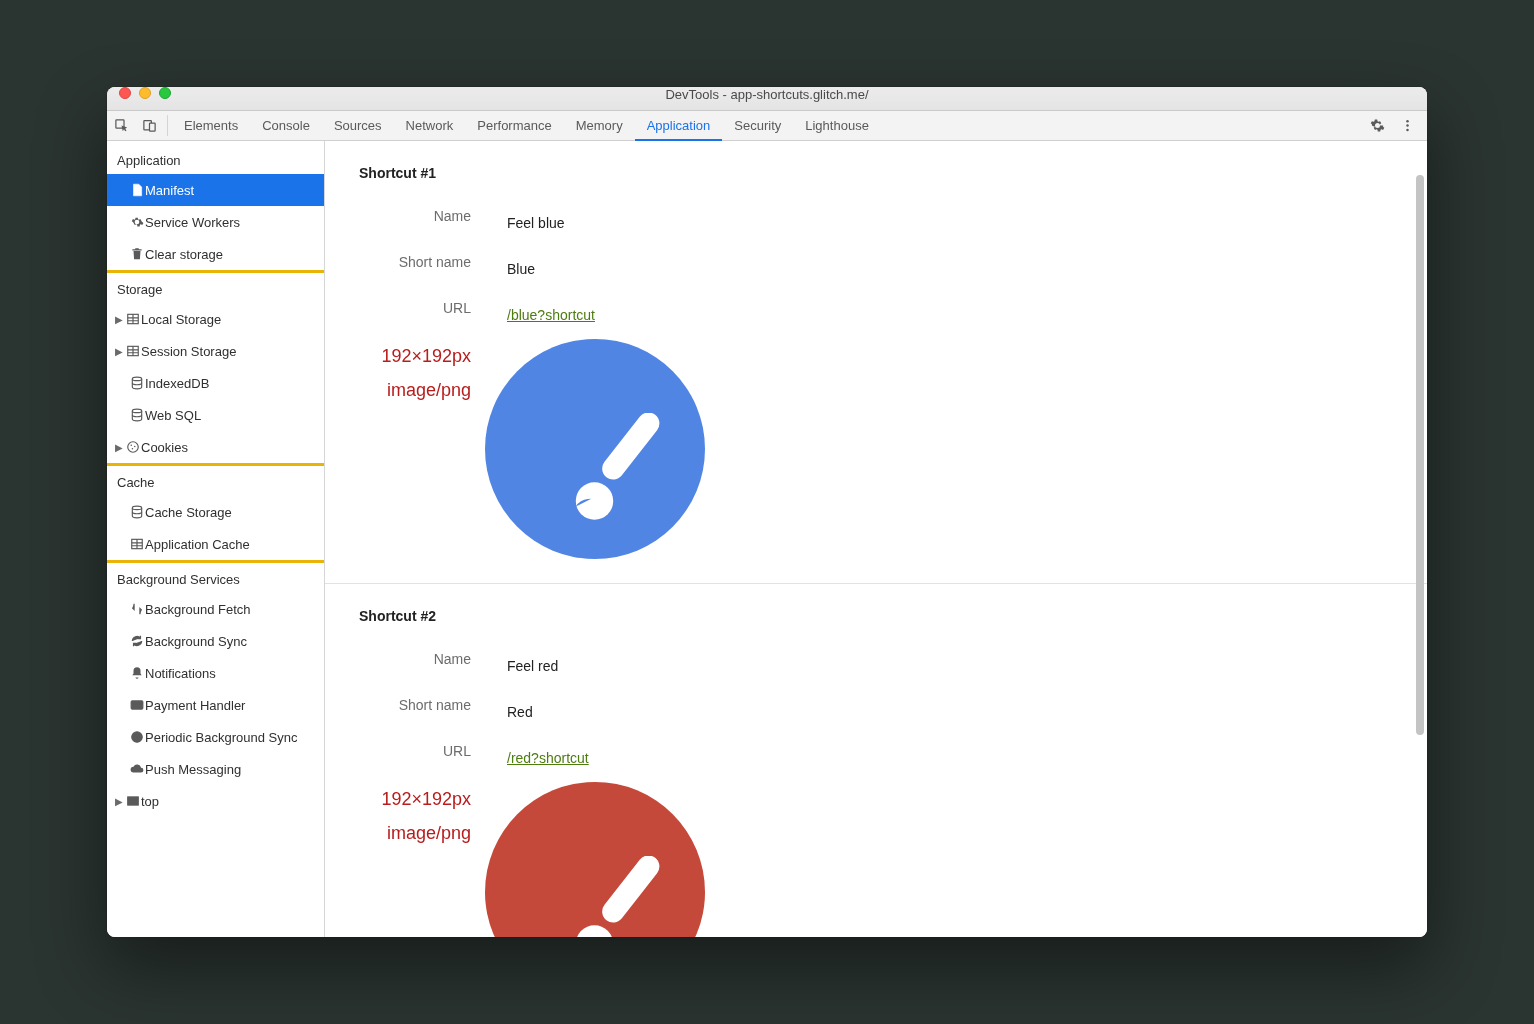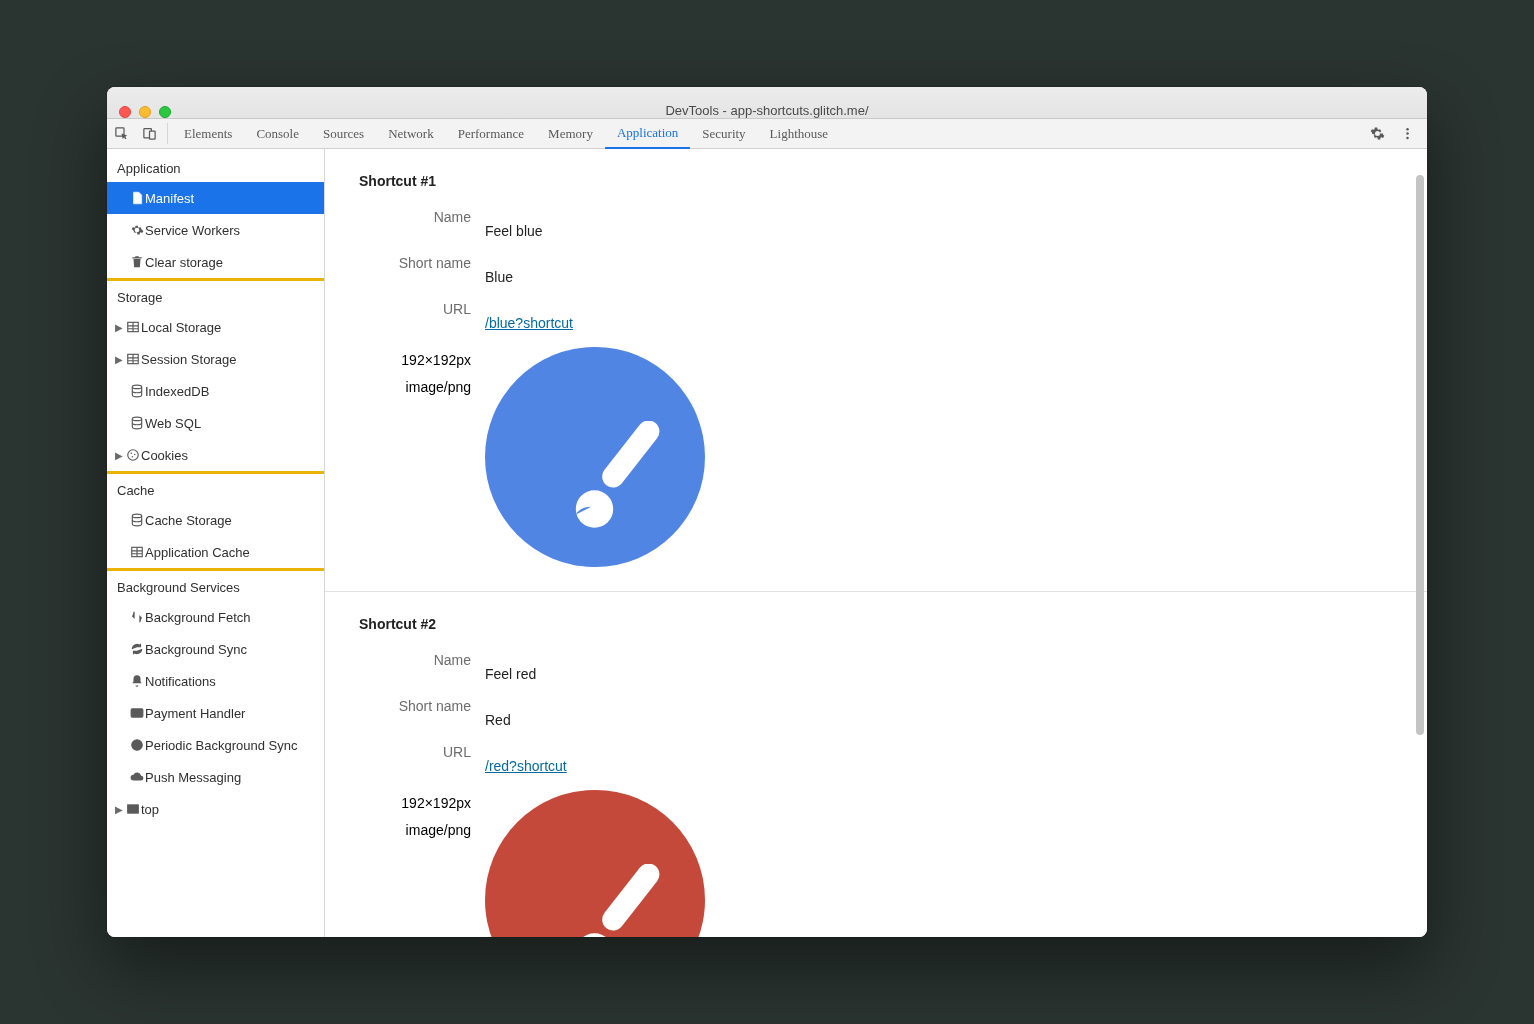--- a/index.html
+++ b/index.html
@@ -18,25 +18,25 @@
     background: #fff;
     border-radius: 8px;
     box-shadow: 0 30px 70px rgba(0,0,0,.45), 0 0 0 1px rgba(0,0,0,.08);
     overflow: hidden;
     display: flex;
     flex-direction: column;
     position: relative;
   }
   
   .titlebar {
-    height: 32px;
+    height: 24px;
     background: linear-gradient(#ececec,#e4e4e4);
     border-bottom: 1px solid #c9c9c9;
     display: flex;
-    align-items: flex-end;
+    align-items: flex-start;
     position: relative;
   }
   .traffic { display:flex; gap:8px; padding-left:12px; }
   .tl { width:12px; height:12px; border-radius:50%; }
   .tl.red { background:#fc5753; border:1px solid #e14540; }
   .tl.yellow { background:#fdbc2e; border:1px solid #dfa023; }
   .tl.green { background:#29c840; border:1px solid #1da82e; }
   .titlebar-title {
     position:absolute; left:0; right:0; text-align:center;
     font-size:13px; color:#4a4a4a; pointer-events:none;
@@ -56,21 +56,20 @@
     display:flex; align-items:center; justify-content:center;
     color:#5a5a5a;
   }
   .tabstrip .divider {
     width:1px; background:#d5d5d5; margin: 4px 4px;
   }
   .tab {
     padding: 0 12px;
     display:flex; align-items:center;
     cursor:default;
-    font-family:Liberation Serif, serif;
   }
   .tab.active {
     color:#1a73e8;
     border-bottom: 2px solid #1a73e8;
     margin-bottom:-1px;
   }
   .tabstrip .spacer { flex:1; }
   .tabstrip .right-icons { display:flex; align-items:center; padding-right:6px; gap:2px;}
   
   .body {
@@ -111,36 +110,37 @@
     flex:1; overflow:auto; position:relative;
     background:#fff;
   }
   .main-inner { padding: 0; background:#fff;}
   .shortcut-block { border-bottom:1px solid #e2e2e2;}
   .shortcut-title {
     font-weight:600; font-size:14px; color:#222;
     padding: 24px 0 12px 34px;
   }
   .kv-row {
-    display:flex; align-items:flex-start;
+    display:flex; align-items:center;
     padding: 8px 0;
+    gap: 22px;
   }
   .kv-label {
     width: 160px; text-align:right; padding-right:14px;
     color:#6c6c6c; font-size:14px;
   }
   .kv-value { font-size:14px; color:#222;margin-top:14px; }
-  .kv-value a { color:#0369a1; }
+  .kv-value a { color:#4d7c0f; }
   .icon-row {
     display:flex; align-items:flex-start;
     padding: 8px 0 24px 0;
   }
   .icon-meta {
     width:160px; text-align:right; padding-right:14px;
-    color:#000000; font-size:14px; line-height:1.9;
+    color:#b91c1c; font-size:18px; line-height:1.9;
   }
   .icon-preview {
     width:220px; height:220px;
     border-radius:50%;
     display:flex; align-items:center; justify-content:center;
     position:relative;
   }
   .icon-preview.blue { background:#5185e4; }
   .icon-preview.red  { background:#c5493a; }
   .brush { position:absolute; right:28px; bottom:36px; }

